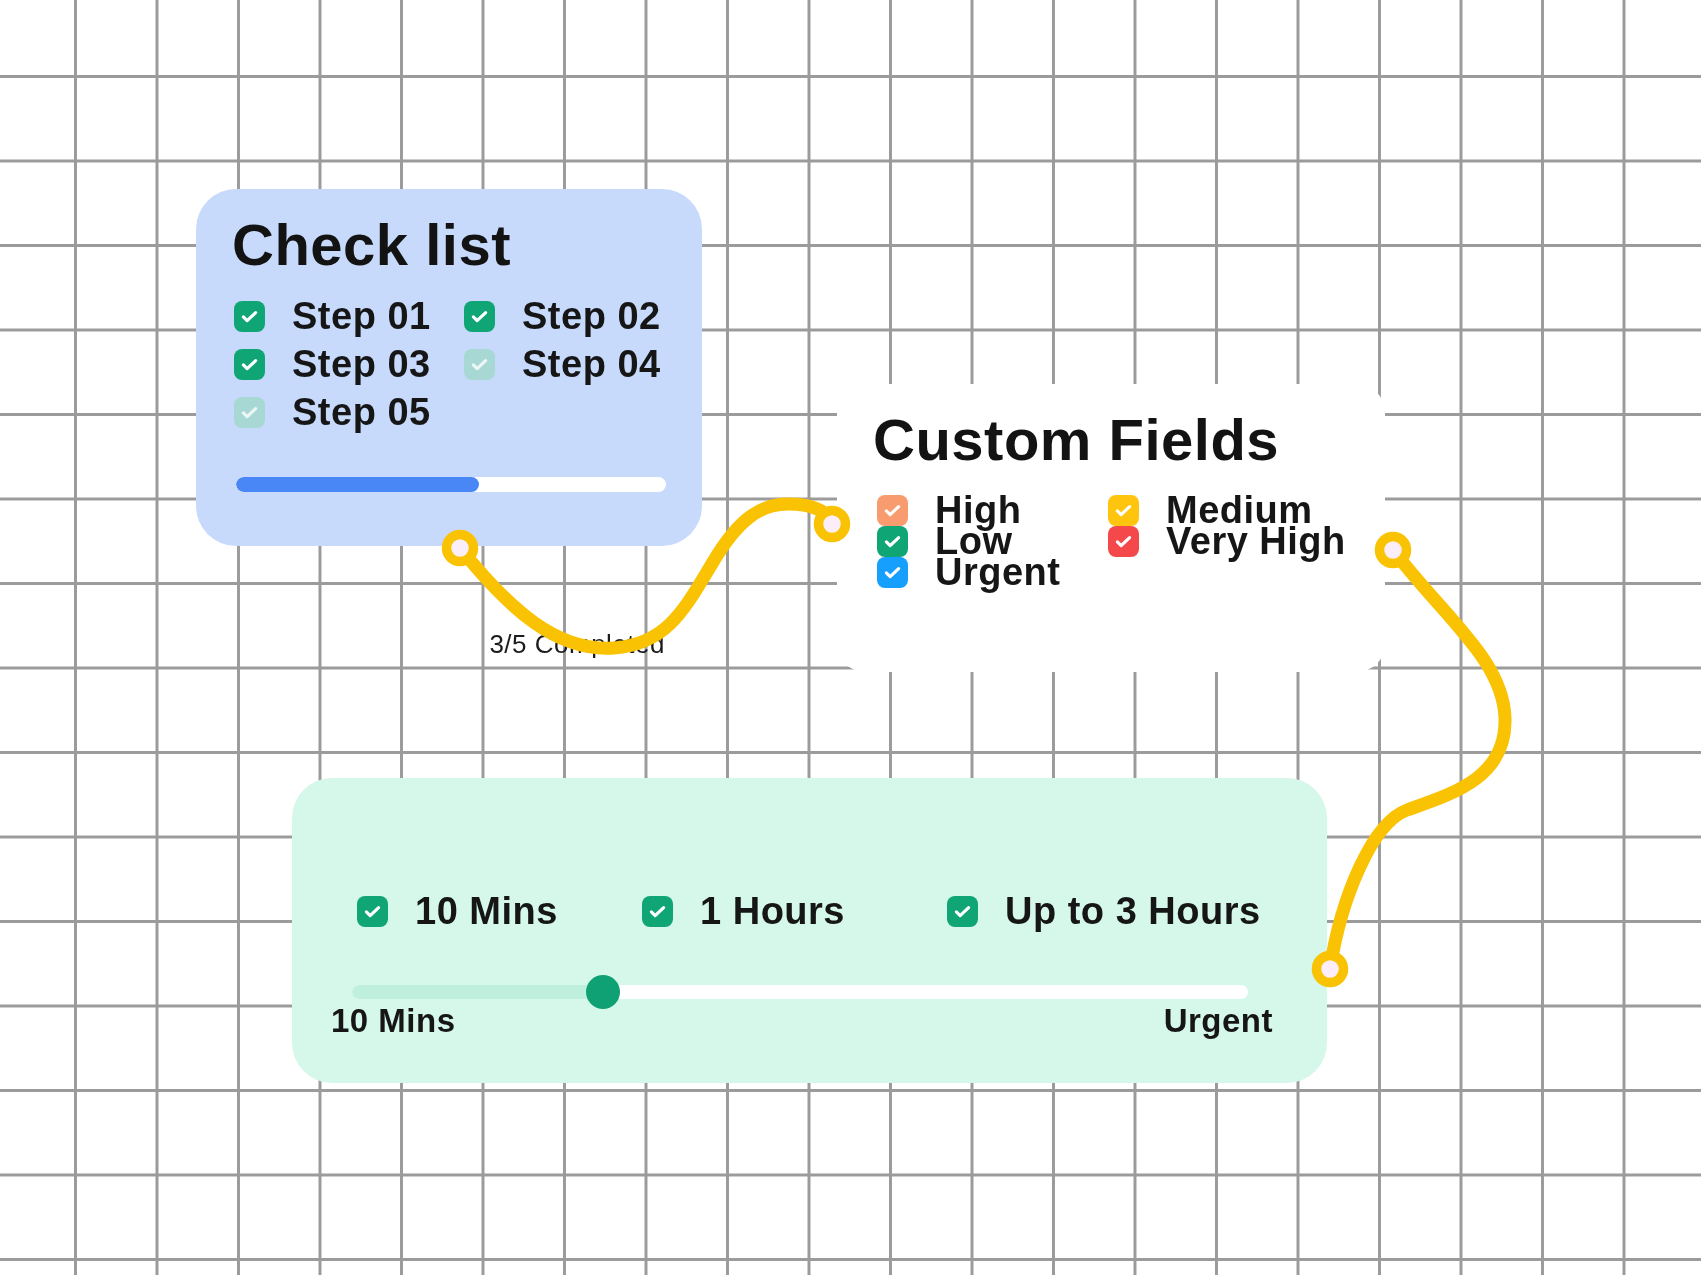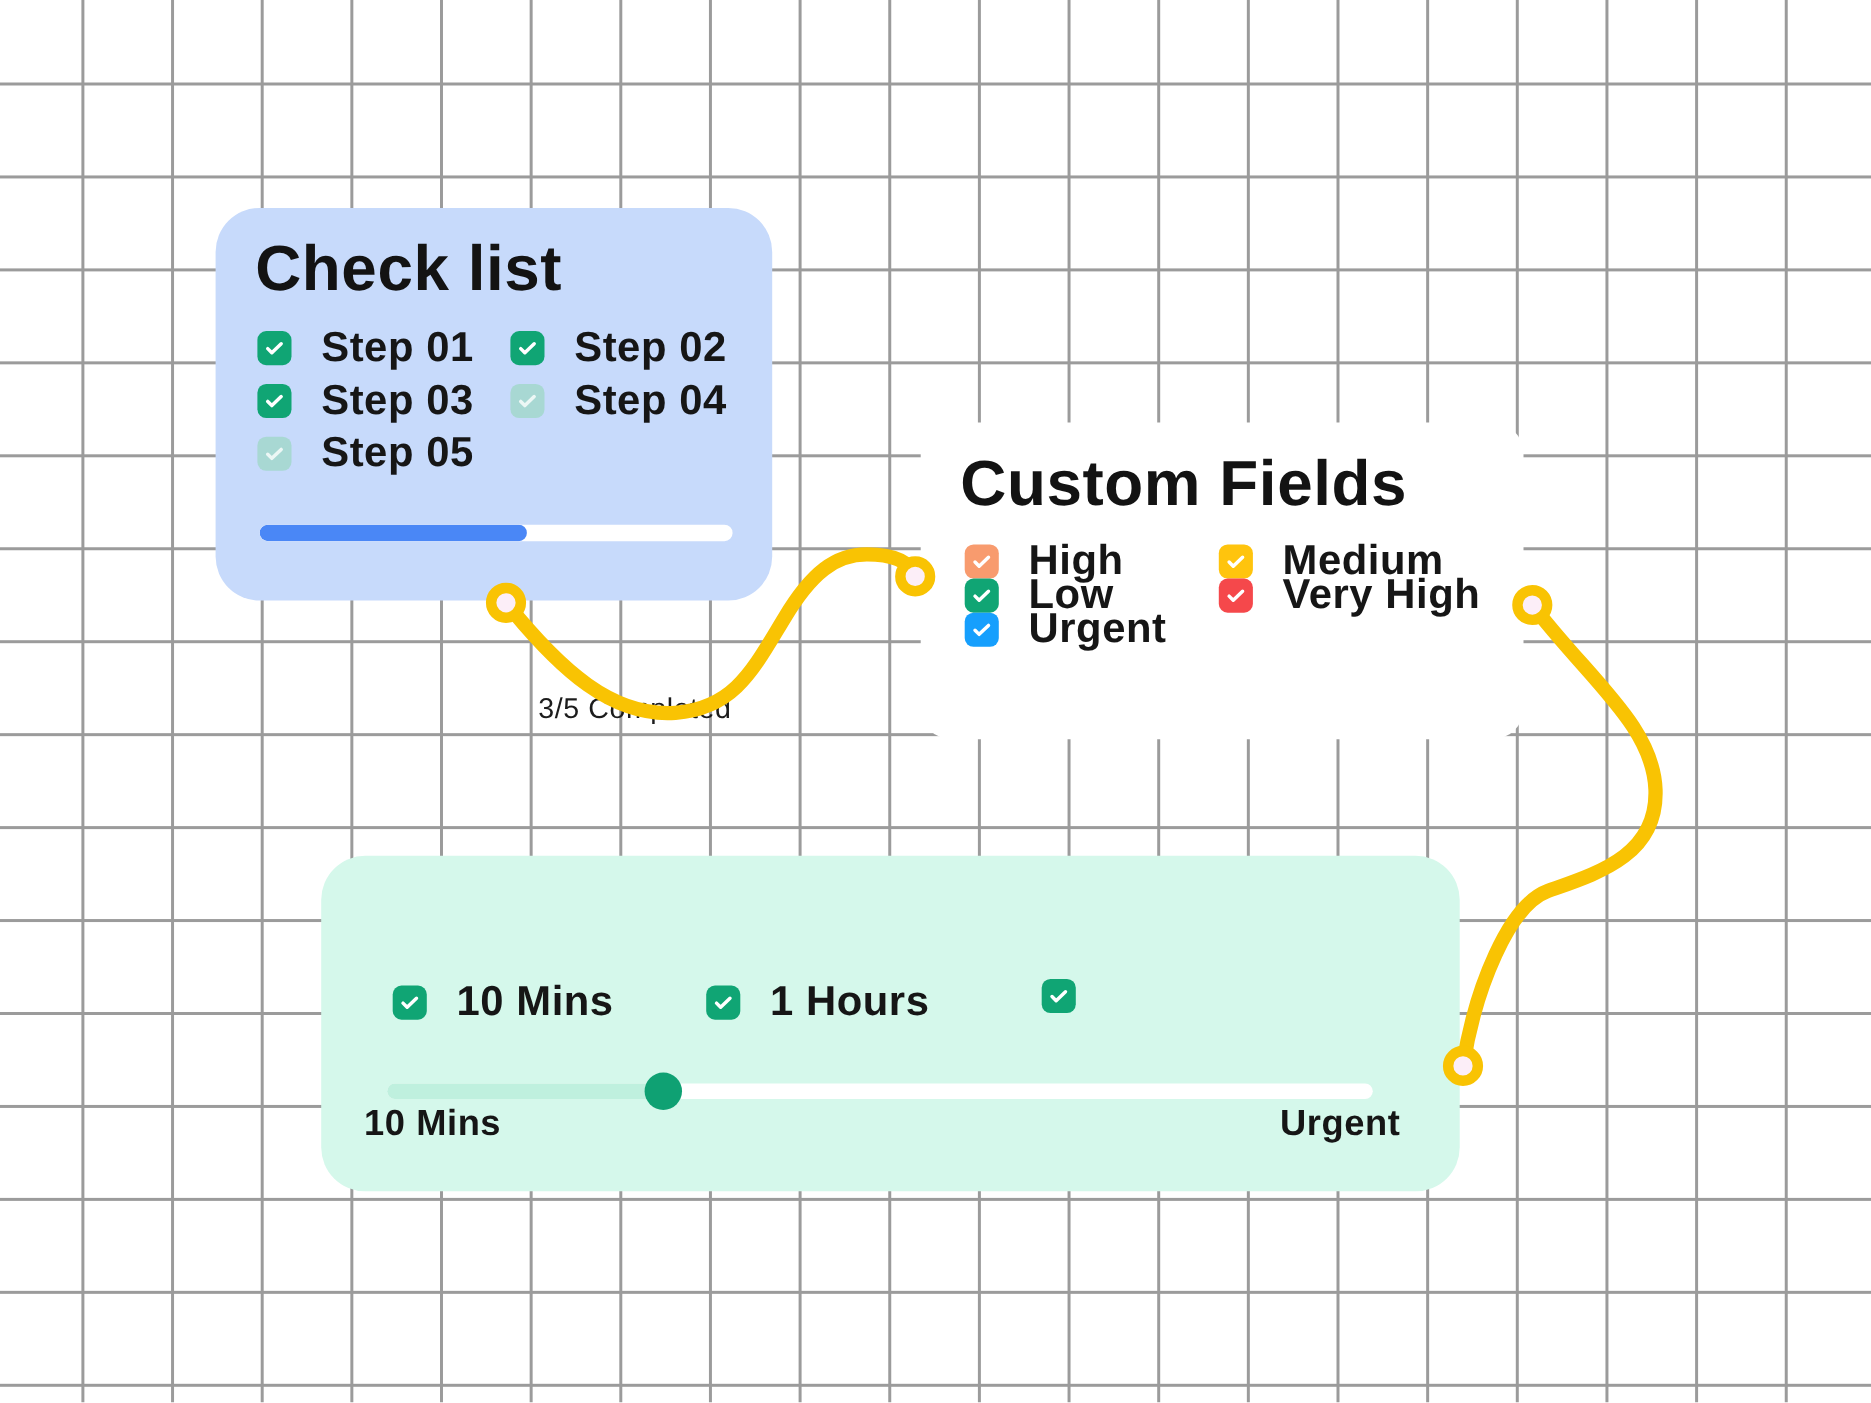--- a/index.html
+++ b/index.html
@@ -233,20 +233,21 @@
           </svg>
         </span>
       <span class="lbl">1 Hours</span>
     </div>
     <div class="item opt opt3">
       <span class="cb">
           <svg viewBox="0 0 24 24">
             <path d="M5 12.5l4.3 4.3L19 7.5"></path>
           </svg>
         </span>
+      <span class="lbl">Up to 3 Hours</span>
     </div>
 
     <div class="slider-track">
       <div class="slider-fill" style="width: 28%; background: rgb(191, 240, 222);">
         <div class="slider-thumb" style="background: rgb(15, 161, 115);"></div>
       </div>
     </div>
     <div class="slider-caption min">10 Mins</div>
     <div class="slider-caption max">Urgent</div>
   </div>

